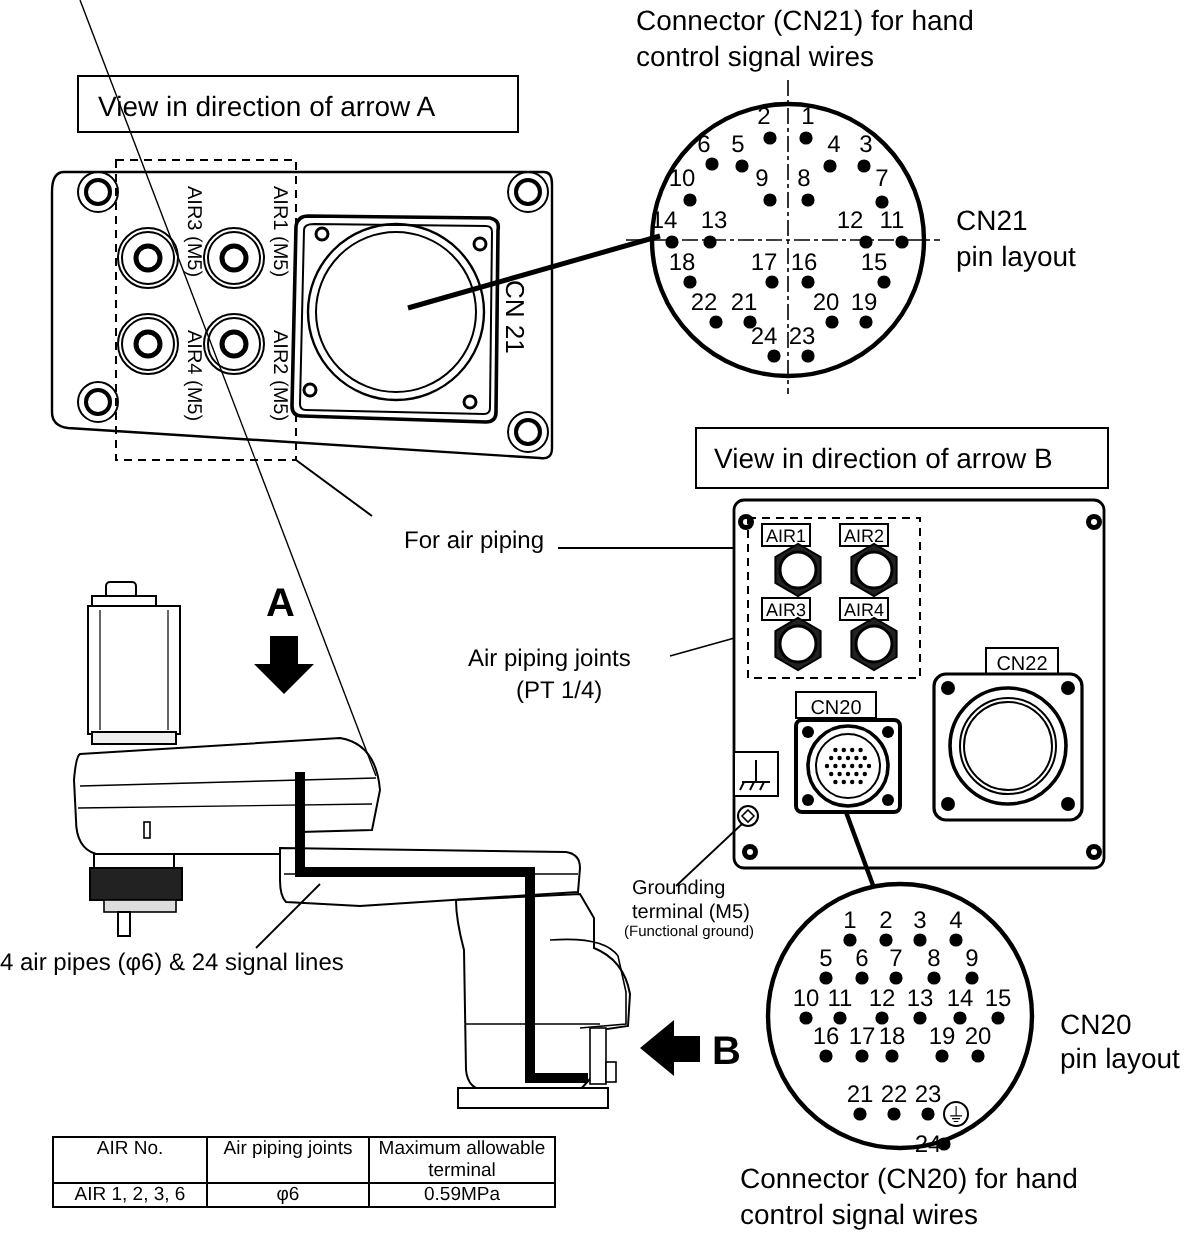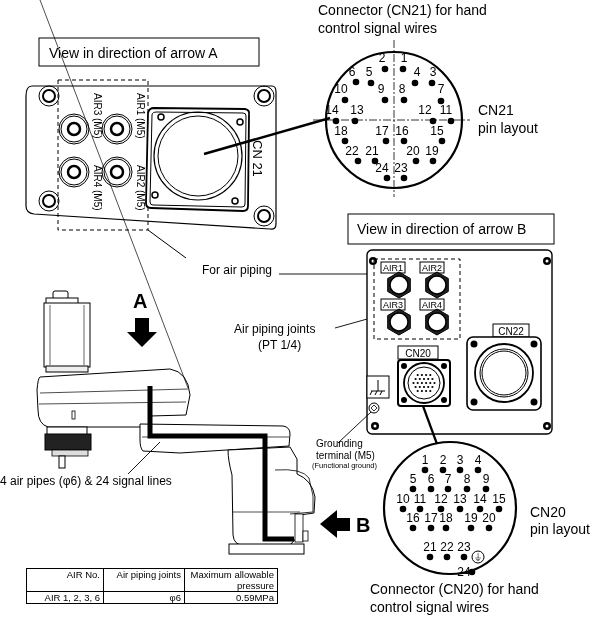--- a/index.html
+++ b/index.html
@@ -7,21 +7,21 @@
   svg{position:absolute;left:0;top:0;}
   svg text{font-family:"Liberation Sans",sans-serif;fill:#000;}
   .t14{font-size:14px;}
   .t13{font-size:13px;}
   .t12{font-size:12px;}
   .t10{font-size:10px;}
   .t9{font-size:9px;}
   .t7{font-size:7.5px;}
   .big{font-size:20px;font-weight:bold;}
   table.spec{position:absolute;left:26px;top:568px;border-collapse:collapse;font-size:9.5px;font-family:"Liberation Sans",sans-serif;}
-  table.spec td,table.spec th{border:1px solid #000;padding:0 3px;font-weight:normal;text-align:right;line-height:11px;}
+  table.spec td,table.spec th{border:1px solid #000;padding:0 3px;font-weight:normal;text-align:center;line-height:11px;}
   table.spec th{vertical-align:top;}
 </style>
 </head>
 <body>
 
 <svg width="600" height="620" viewBox="0 0 600 620">
 
   <g>
     <rect x="39" y="38" width="220" height="28" fill="#fff" stroke="#000" stroke-width="1"></rect>
     <text x="49" y="58" class="t14">View in direction of arrow A</text>
@@ -468,21 +468,21 @@
     <text x="370" y="594" class="t14">Connector (CN20) for hand</text>
     <text x="370" y="612" class="t14">control signal wires</text>
   </g>
 </svg>
 
 <table class="spec">
   <thead>
     <tr>
       <th style="width:70px">AIR No.</th>
       <th style="width:74px">Air piping joints</th>
-      <th style="width:86px">Maximum allowable pressure</th>
+      <th style="width:86px">Maximum allowable terminal</th>
     </tr>
   </thead>
   <tbody>
     <tr>
       <td>AIR 1, 2, 3, 6</td>
       <td>φ6</td>
       <td>0.59MPa</td>
     </tr>
   </tbody>
 </table>

